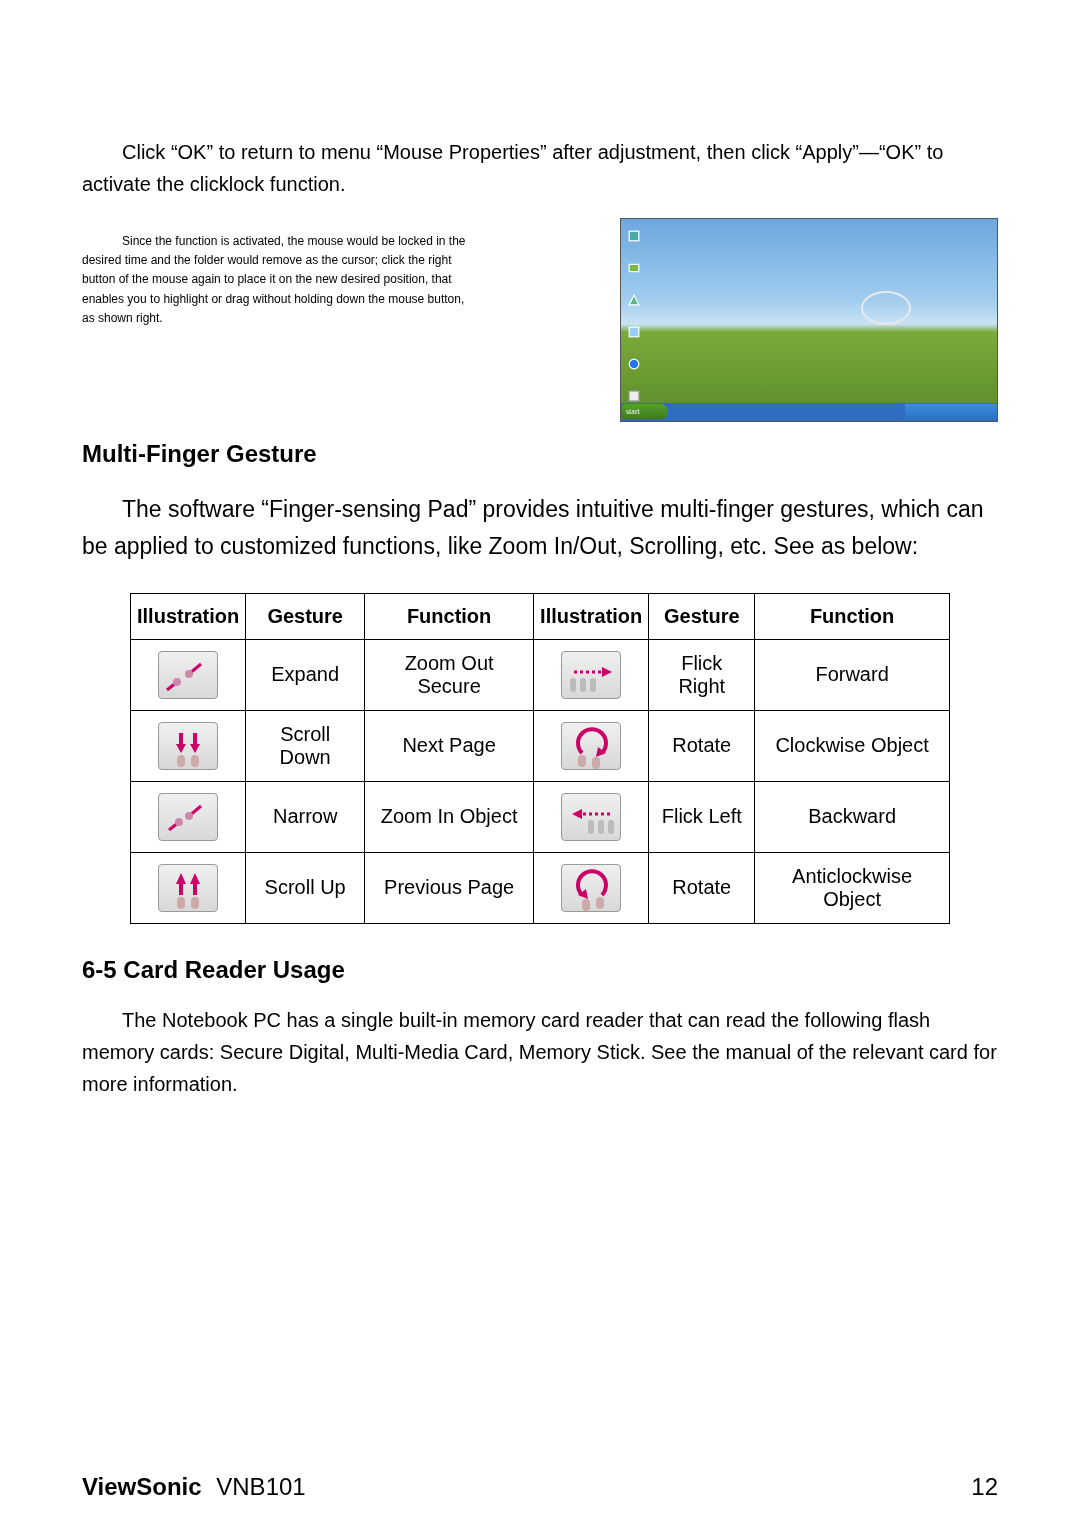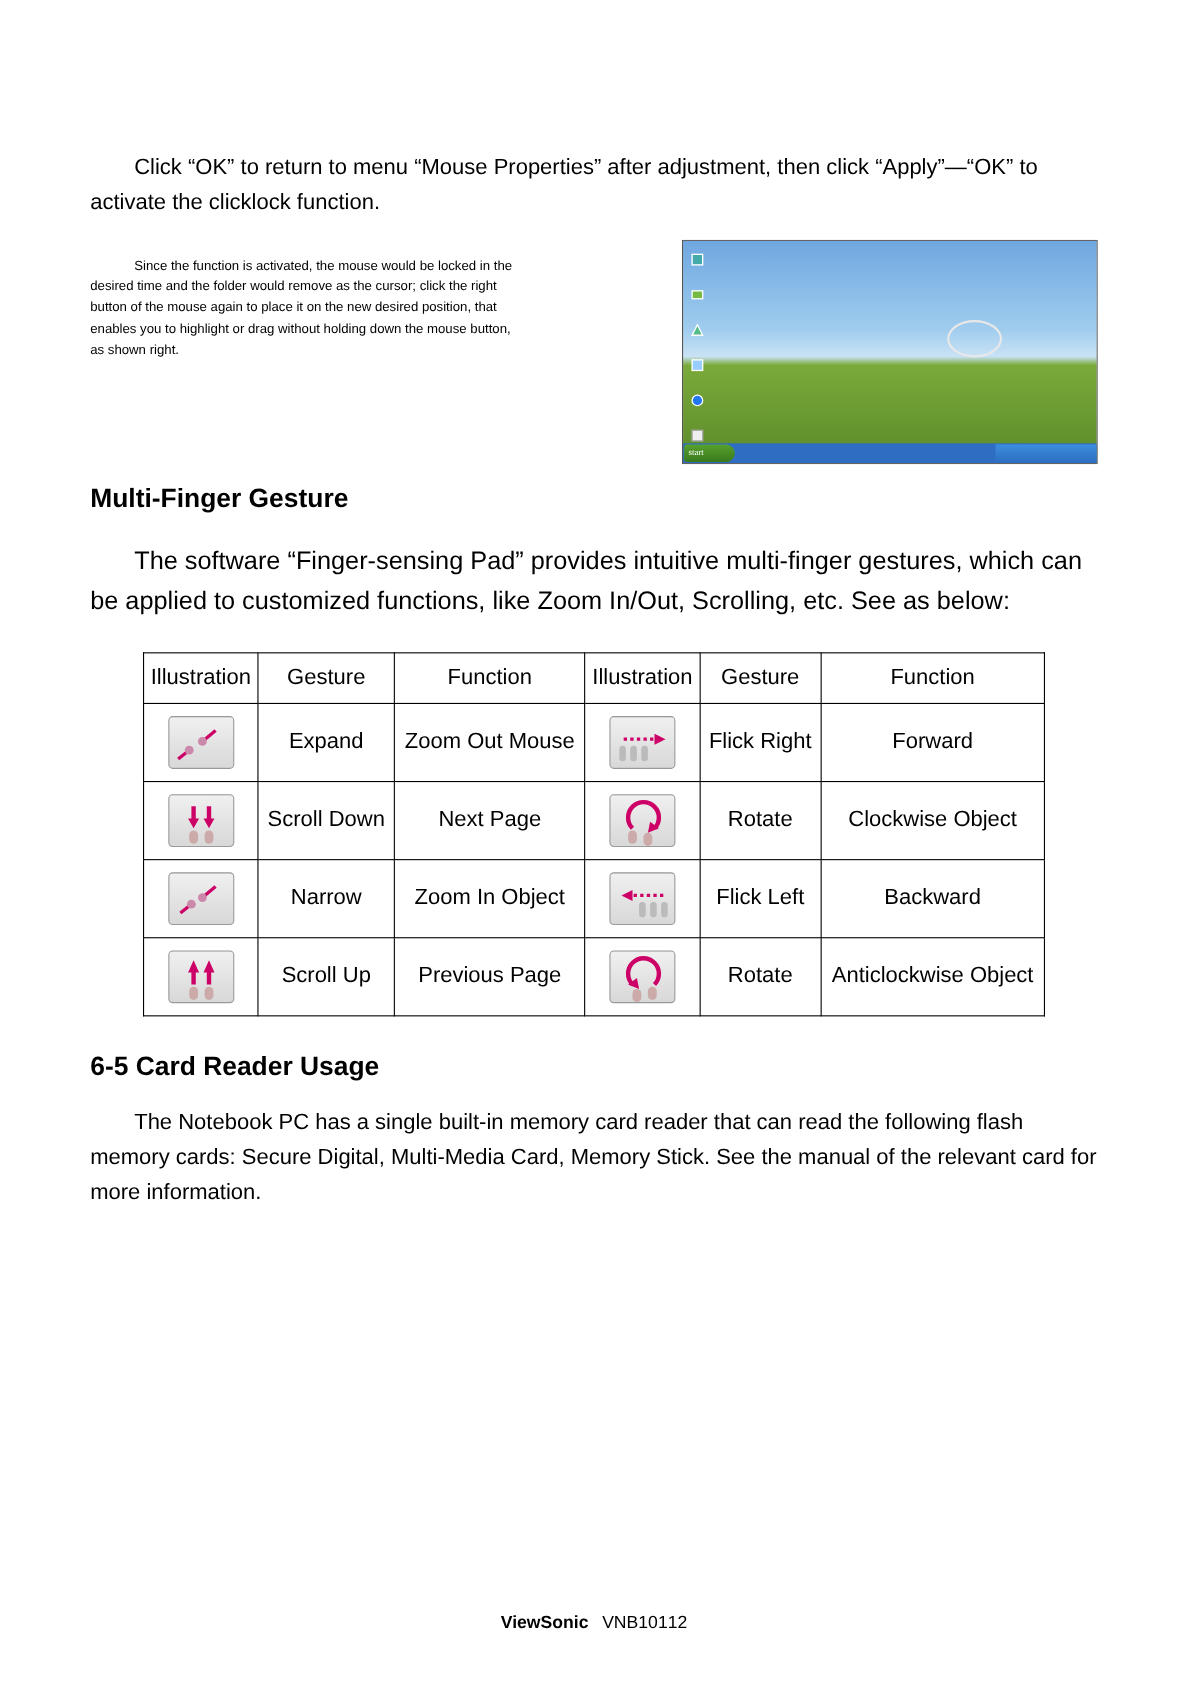--- a/index.html
+++ b/index.html
@@ -110,46 +110,46 @@
     width: 820px;
     margin: 0 auto;
   }
   table.gesture th, table.gesture td {
     border: 1px solid #000;
     padding: 11px 6px;
     text-align: center;
     font-size: 20px;
     vertical-align: middle;
   }
-  table.gesture th { font-weight: normal; }
+  table.gesture th { font-weight: bold; }
   .ill-cell { width: 80px; }
   .ill-box {
     width: 60px;
     height: 48px;
     margin: 0 auto;
     border: 1px solid #999;
     background: linear-gradient(#f0f0f0,#d8d8d8);
     border-radius: 4px;
     position: relative;
     overflow: hidden;
   }
   .ill-svg { width: 60px; height: 48px; display: block; }
   h2.card {
     font-size: 24px;
     font-weight: bold;
     margin: 32px 0 6px 0;
   }
   .footer {
     position: absolute;
-    bottom: 44px;
+    bottom: 28px;
     left: 82px;
     right: 82px;
-    font-size: 16px;
+    font-size: 24px;
     display: flex;
-    justify-content: center;
+    justify-content: space-between;
   }
   .footer .brand { font-weight: bold; display: inline; }
   .footer .model { display: inline; margin-left: 8px; font-weight: normal; }
 </style>
 </head>
 <body>
 
 <div class="page">
 
   <p class="para indent">Click “OK” to return to menu “Mouse Properties” after adjustment, then click “Apply”—“OK” to activate the clicklock function.</p>
@@ -218,21 +218,21 @@
           <div class="ill-box">
             <svg class="ill-svg" viewBox="0 0 60 48">
               <path d="M18 30 L8 38" stroke="#c06" stroke-width="3" fill="none"></path>
               <path d="M30 22 L42 12" stroke="#c06" stroke-width="3" fill="none"></path>
               <circle cx="18" cy="30" r="4" fill="#c8a"></circle>
               <circle cx="30" cy="22" r="4" fill="#c8a"></circle>
             </svg>
           </div>
         </td>
         <td>Expand</td>
-        <td>Zoom Out Mouse</td>
+        <td>Zoom Out Secure</td>
         <td class="ill-cell">
           <div class="ill-box">
             <svg class="ill-svg" viewBox="0 0 60 48">
               <path d="M12 20 L46 20" stroke="#c06" stroke-width="3" fill="none" stroke-dasharray="3 3"></path>
               <path d="M40 15 L50 20 L40 25 Z" fill="#c06"></path>
               <rect x="8" y="26" width="6" height="14" rx="3" fill="#bbb"></rect>
               <rect x="18" y="26" width="6" height="14" rx="3" fill="#bbb"></rect>
               <rect x="28" y="26" width="6" height="14" rx="3" fill="#bbb"></rect>
             </svg>
           </div>

